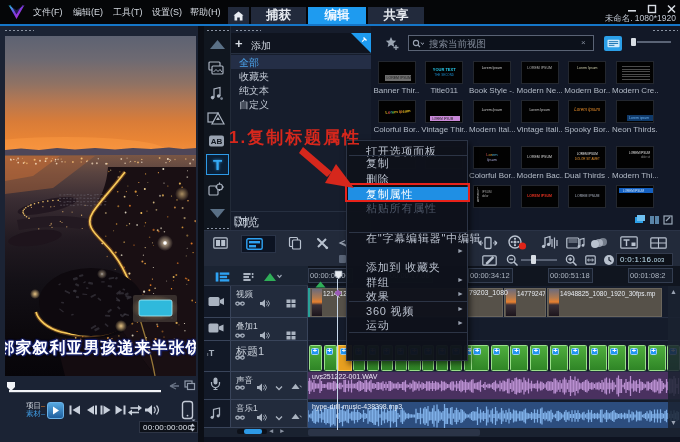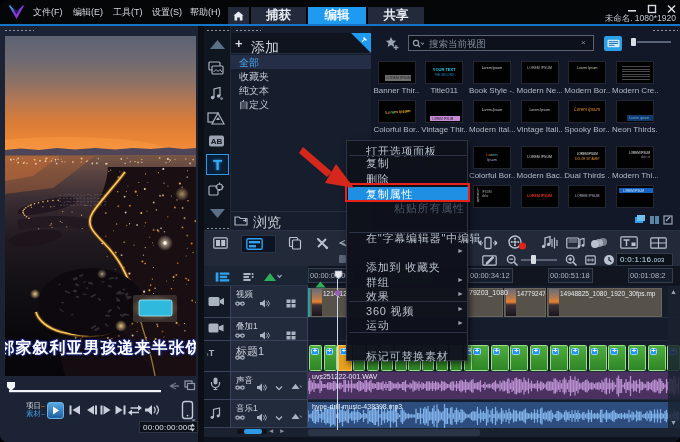--- a/index.html
+++ b/index.html
@@ -1,18 +1,18 @@
 <!DOCTYPE html>
 <html><head>
 <meta charset="utf-8">
 <style>
 * { margin:0; padding:0; box-sizing:border-box; }
 html,body { width:680px; height:442px; overflow:hidden; background:#000; }
 body { font-family:"Liberation Sans", sans-serif; }
-#app { position:relative; width:680px; height:442px; background:#060709; overflow:hidden;border-radius:7px; }
+#app { position:relative; width:680px; height:442px; background:#060709; overflow:hidden; }
 .abs { position:absolute; }
 .dots { position:absolute; height:3px; width:26px;
   background-image: radial-gradient(circle, #8a93a2 0.8px, transparent 1px);
   background-size: 4px 3px; background-repeat: repeat-x; }
 
 #topbar { position:absolute; left:0; top:0; width:680px; height:24px; background:#050608; }
 .menuitem { position:absolute; top:6px; font-size:9px; color:#d4d9e0; }
 .tab { position:absolute; top:7px; height:17px; background:#222a3c; color:#e8ecf2;
   font-size:12.5px; font-weight:bold; text-align:center; line-height:17px; }
 #blueline { position:absolute; left:0; top:24px; width:680px; height:2px; background:#1576c8; }
@@ -28,21 +28,21 @@
 #library { position:absolute; left:204px; top:26px; width:476px; height:204px; background:#12192a; }
 #toolbar { position:absolute; left:204px; top:230px; width:476px; height:36px; background:#222a3a; border-top:1px solid #2a3346; }
 #timeline { position:absolute; left:204px; top:266px; width:476px; height:176px; background:#151c2b; }
 .thumb { position:absolute; width:38px; height:23px; background:#020202; border:1px solid #23272f; overflow:hidden; }
 .tlabel { position:absolute; width:46px; text-align:center; font-size:8px; color:#b4bcc8;
   white-space:nowrap; overflow:hidden; }
 
 #ctxmenu { position:absolute; left:346px; top:140px; width:122px; height:221px;
   background:rgba(14,18,27,0.97); border:1px solid #2c3445; box-shadow:2px 3px 6px rgba(0,0,0,0.6); }
 .mi { position:absolute; left:19px; font-size:11px; letter-spacing:0.8px; color:#bac1ce; white-space:nowrap; }
-.mi.dis { color:#4e5768;margin-left:28px; }
+.mi.dis { color:#4e5768; }
 .marr { position:absolute; font-size:7px; color:#9aa2b0; right:3px; }
 
 #ann { position:absolute; left:229px; top:126px; font-size:17px; font-weight:bold; color:#d6271c;
   letter-spacing:2px; }
 </style>
 </head>
 <body>
 <div id="app">
 
   <div id="topbar">
@@ -613,36 +613,36 @@
 <circle cx="11.5" cy="5" r="3" fill="#10161f" stroke="#aab3c0" stroke-width="1.2"></circle>
 <path d="M11.5 0.5 v2 M11.5 7 v2 M7 5 h2 M14 5 h2" stroke="#aab3c0" stroke-width="1"></path>
       </svg>
       <svg class="abs" style="left:5px;top:182px" width="17" height="11" viewBox="0 0 17 11">
         <path d="M8.5 10 L16 1 L1 1 Z" fill="#5a7086"></path>
       </svg>
       <div class="abs" style="left:27px;top:0px;width:140px;height:204px;background:#161d2c"></div>
       <div class="dots" style="left:31px;top:3px;width:26px"></div>
       <div class="abs" style="left:27px;top:7px;width:140px;height:21px;background:#0f141f;border-bottom:1px solid #262f40"></div>
       <div class="abs" style="left:31px;top:12px;width:12px;height:12px;font-size:13px;font-weight:bold;color:#d8dde4;line-height:12px">+</div>
-      <div class="abs" style="left:47px;top:13px;font-size:14px;color:#ccd2db">添加</div>
+      <div class="abs" style="left:47px;top:13px;font-size:10px;color:#ccd2db">添加</div>
       <svg class="abs" style="left:147px;top:7px" width="20" height="20" viewBox="0 0 20 20">
 <path d="M0 0 H20 V20 Z" fill="#1e9bf0"></path>
 <path d="M13 4 l3 3 l-1 1 l-1.2 -1.2 l-2.3 2.3 l-0.8 -0.8 l2.3 -2.3 L12 5 Z" fill="#fff"></path>
       </svg>
       <div class="abs" style="left:27px;top:29px;width:140px;height:14px;background:#242e46"></div>
       <div class="abs" style="left:35px;top:30px;font-size:10px;color:#4aa0e8">全部</div>
       <div class="abs" style="left:35px;top:44px;font-size:10px;color:#c3cad5">收藏夹</div>
       <div class="abs" style="left:35px;top:58px;font-size:10px;color:#c3cad5">纯文本</div>
       <div class="abs" style="left:35px;top:72px;font-size:10px;color:#c3cad5">自定义</div>
       <div class="abs" style="left:27px;top:185px;width:140px;height:1px;background:#262f40"></div>
       <svg class="abs" style="left:30px;top:189px" width="14" height="11" viewBox="0 0 14 11">
 <path d="M1 2 h4 l1.5 1.5 H13 V10 H1 Z" fill="none" stroke="#aab3c0" stroke-width="1.2"></path>
 <path d="M9 5.5 h3 M10.8 4 l1.8 1.5 l-1.8 1.5" stroke="#aab3c0" stroke-width="1" fill="none"></path>
       </svg>
-      <div class="abs" style="left:49px;top:188px;font-size:14px;color:#c3cad5">浏览</div>
+      <div class="abs" style="left:31px;top:188px;font-size:12px;color:#c3cad5">浏览</div>
       <div class="abs" style="left:167px;top:0px;width:309px;height:204px;background:#121827"></div>
       <div class="dots" style="left:448px;top:3px;width:26px"></div>
       <svg class="abs" style="left:180px;top:10px" width="16" height="15" viewBox="0 0 16 15">
 <path d="M7 1 l1.6 3.4 3.6 0.4 -2.7 2.5 0.8 3.6 -3.3 -1.9 -3.3 1.9 0.8 -3.6 -2.7 -2.5 3.6 -0.4 Z" fill="#9aa4b2"></path>
 <path d="M12 9 v5 M9.5 11.5 h5" stroke="#9aa4b2" stroke-width="1.3"></path>
       </svg>
       <div class="abs" style="left:204px;top:9px;width:186px;height:16px;background:#0c111b;border:1px solid #5a6375"></div>
       <svg class="abs" style="left:208px;top:13px" width="12" height="9" viewBox="0 0 12 9">
 <circle cx="4" cy="4" r="2.6" fill="none" stroke="#9aa3b2" stroke-width="1.1"></circle>
 <path d="M6 6 L8 8" stroke="#9aa3b2" stroke-width="1.1"></path>
@@ -1127,28 +1127,28 @@
       <div class="marr" style="top:105.8px">►</div>
       <div class="mi" style="top:119.0px">添加到 收藏夹</div>
       <div class="mi" style="top:134.0px">群组</div>
       <div class="marr" style="top:135.2px">►</div>
       <div class="mi" style="top:147.6px">效果</div>
       <div class="marr" style="top:148.8px">►</div>
       <div class="mi" style="top:162.9px">360 视频</div>
       <div class="marr" style="top:164.1px">►</div>
       <div class="mi" style="top:176.5px">运动</div>
       <div class="marr" style="top:177.7px">►</div>
-      <div class="mi" style="top:208.2px">标记可替换素材</div>
       <div class="abs" style="left:2px;top:13.5px;width:118px;height:1px;background:#2c3445"></div>
       <div class="abs" style="left:2px;top:90.5px;width:118px;height:1px;background:#2c3445"></div>
       <div class="abs" style="left:2px;top:159.8px;width:118px;height:1px;background:#2c3445"></div>
       <div class="abs" style="left:2px;top:191.4px;width:118px;height:1px;background:#2c3445"></div>
     </div>
   <svg class="abs" style="left:345px;top:183px" width="125" height="19" viewBox="0 0 125 19">
     <rect x="1" y="1" width="123" height="17" fill="none" stroke="#e8221a" stroke-width="2"></rect>
   </svg>
 
+  <div id="ann">1.复制标题属性</div>
   <svg class="abs" style="left:299px;top:147px" width="58" height="44" viewBox="0 0 58 44">
     <path d="M4 0 L33 25 L28 30 L0 6 Z" fill="#d6271c"></path>
     <path d="M37 17 L55 41 L26 36 Z" fill="#d6271c"></path>
   </svg>
 
 </div>
 
 </body></html>

